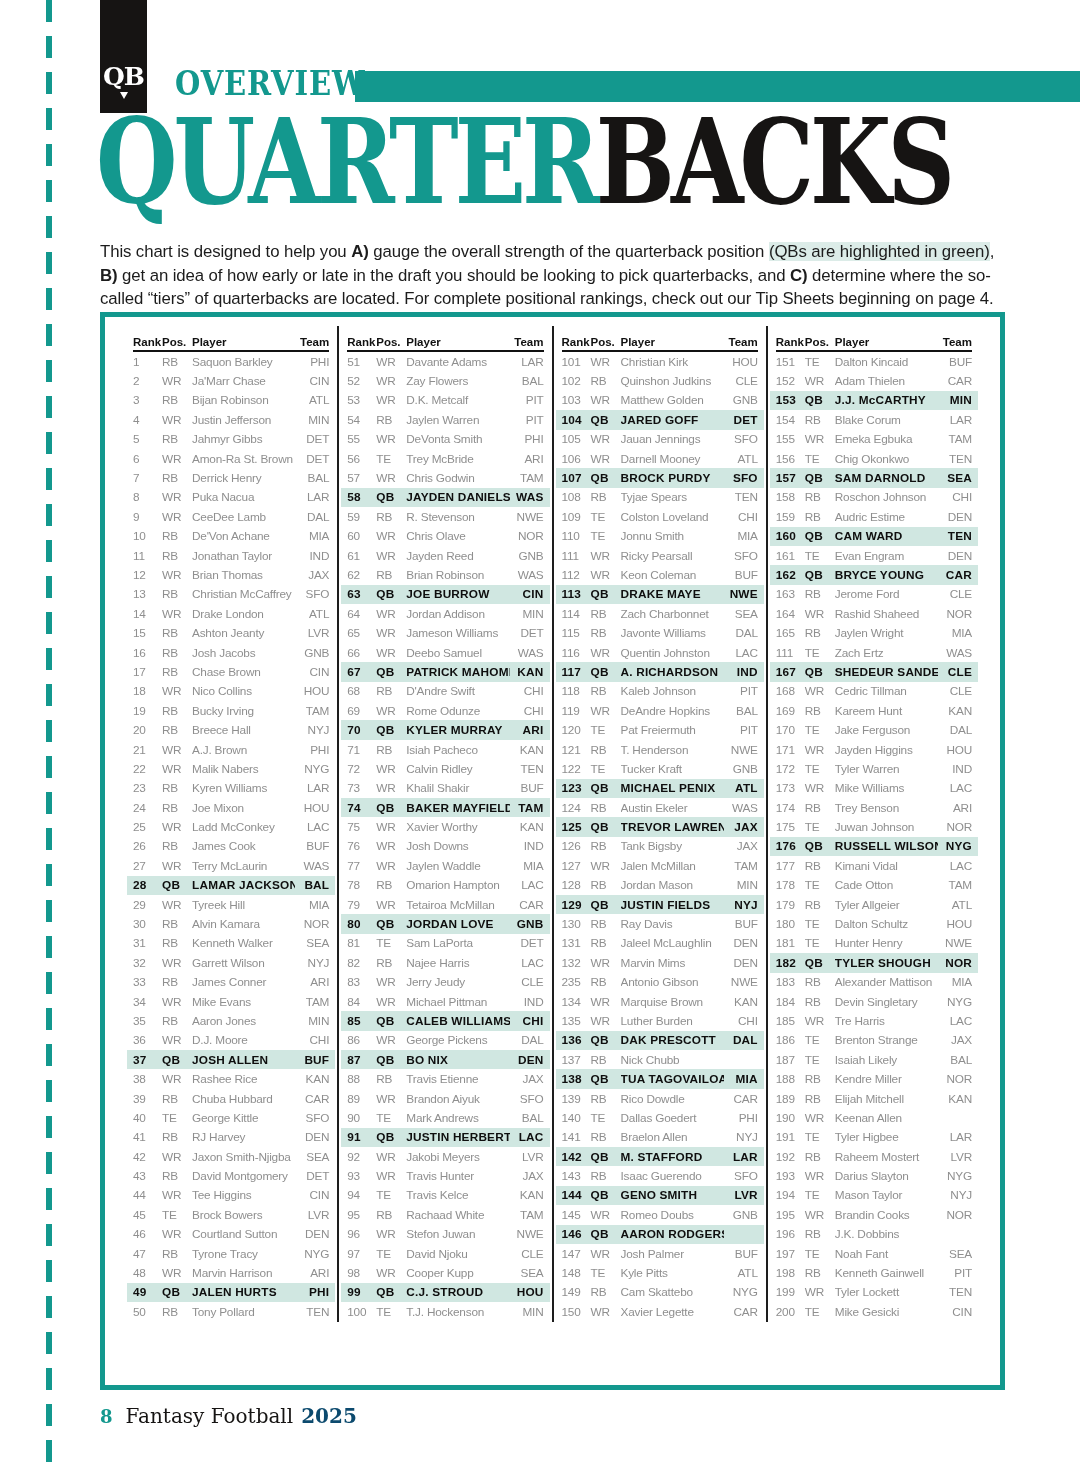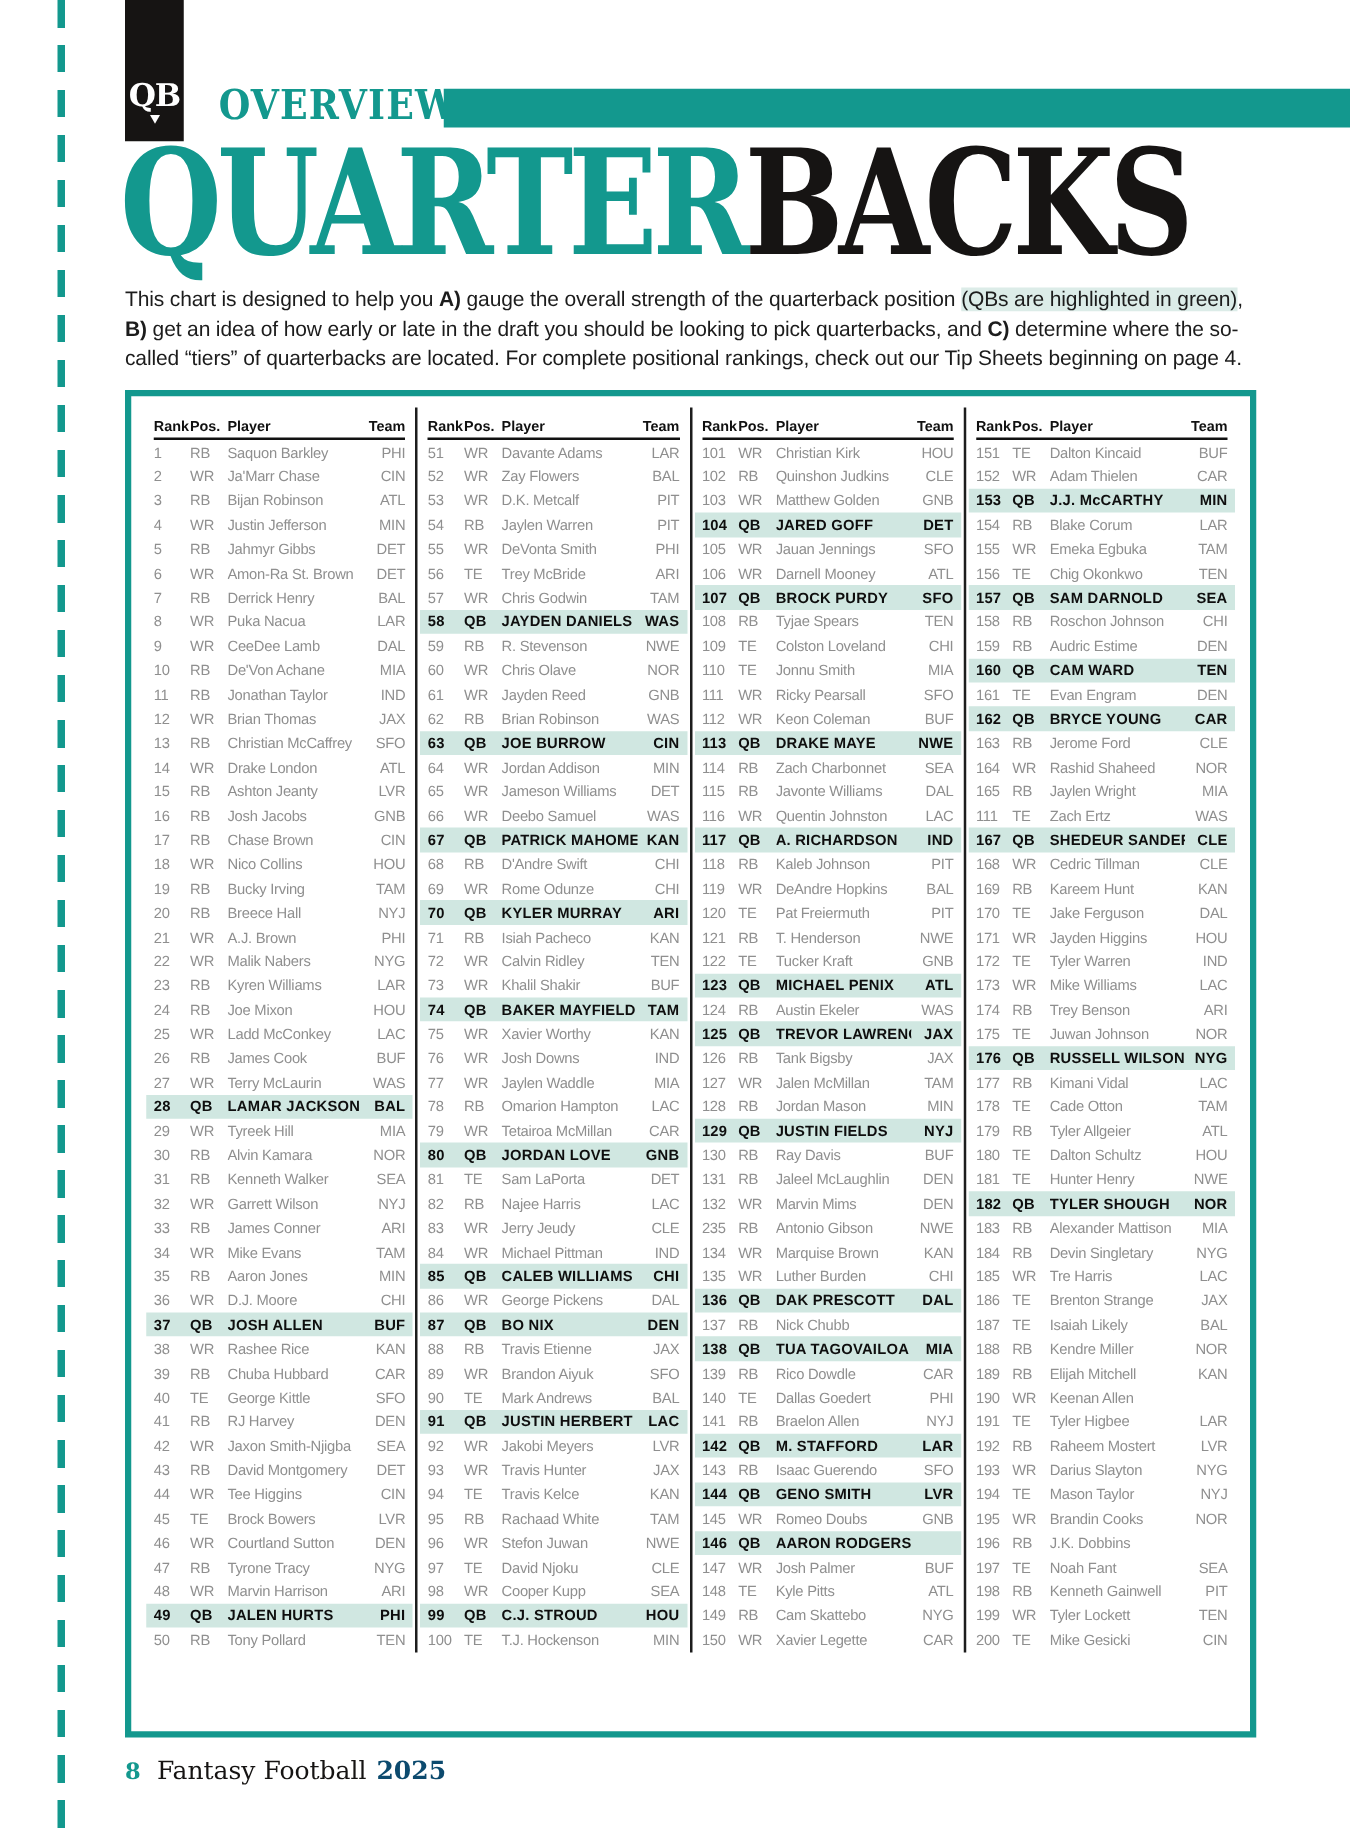--- a/index.html
+++ b/index.html
@@ -16,31 +16,31 @@
   .overview{position:absolute;left:175px;top:64px;color:var(--accent);
     font-family:"DejaVu Serif",serif;font-weight:bold;font-size:33px;letter-spacing:1px;
     transform:scaleX(0.88);transform-origin:0 0;white-space:nowrap;}
   .teal-bar{position:absolute;left:355px;top:71px;width:725px;height:31px;background:var(--accent);}
   .big-title{position:absolute;left:96px;top:104px;margin:0;white-space:nowrap;
     font-family:"DejaVu Serif",serif;font-weight:bold;font-size:117px;letter-spacing:-5px;line-height:1;
     transform:scaleX(0.80);transform-origin:0 0;}
   .big-title .t1{color:var(--accent);}
   .big-title .t2{color:#161413;}
   
-  .intro{position:absolute;left:100px;top:228px;width:910px;margin:0;
+  .intro{position:absolute;left:100px;top:240px;width:910px;margin:0;
     font-size:16.8px;line-height:1.4;color:#1c1c1c;letter-spacing:-0.1px;}
   .seg-bold{font-weight:bold;}
   .seg-highlight{background:var(--hl2);}
   
   .rank-box{position:absolute;left:100px;top:312px;width:905px;height:1078px;
     border:5px solid var(--accent);box-sizing:border-box;background:#fff;}
   .rank-title{margin:13px 13px 0 13px;height:42px;background:var(--accent);color:#fff;
     font-family:"DejaVu Serif",serif;font-weight:bold;font-size:27px;letter-spacing:9px;
     display:flex;align-items:center;justify-content:center;white-space:nowrap;}
-  .columns{display:flex;margin-top:9px;padding:0 10px;}
+  .columns{display:flex;margin-top:9px;padding:0 20px;}
   .rank-col{flex:1;min-width:0;padding:0 8px;}
   .rank-col + .rank-col{border-left:2px solid #1d1d1d;}
   .col-head{display:flex;align-items:flex-end;height:22px;border-bottom:2px solid #111;
     font-size:11.5px;font-weight:bold;color:#111;padding-bottom:2px;}
   .row{display:flex;align-items:center;height:19.4px;font-size:11.8px;color:var(--rowtext);
     letter-spacing:-0.2px;white-space:nowrap;}
   .c-rank{width:29px;flex:none;}
   .c-pos{width:30px;flex:none;}
   .c-player{flex:1;min-width:0;overflow:hidden;}
   .c-team{width:34px;flex:none;text-align:right;}

